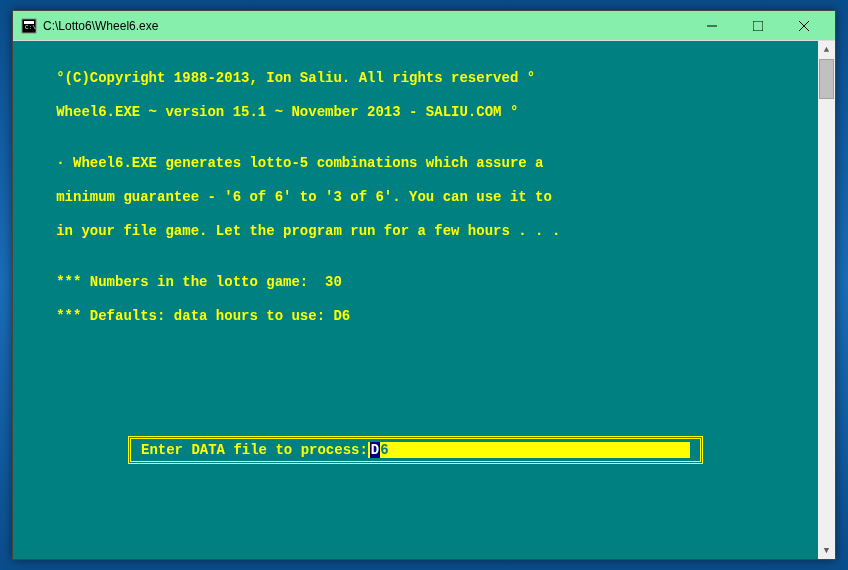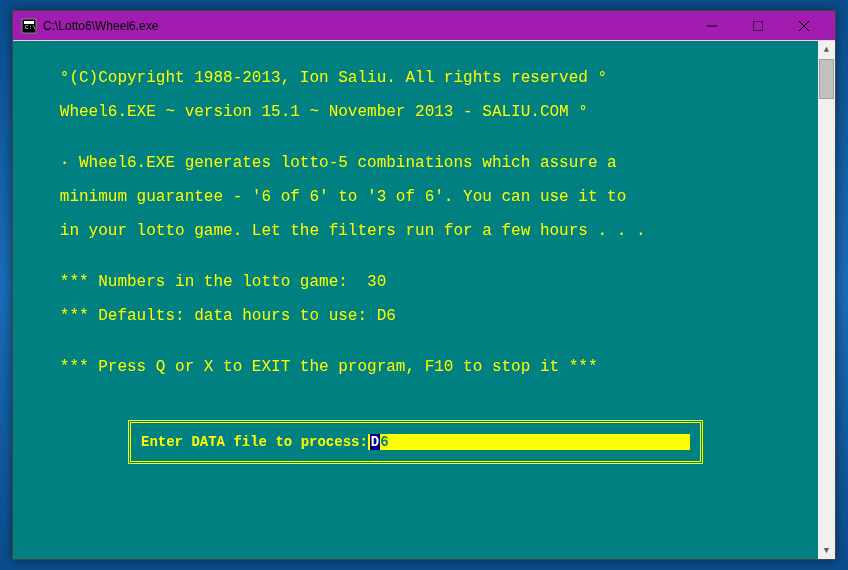--- a/index.html
+++ b/index.html
@@ -16,21 +16,21 @@
       top: 10px;
       left: 12px;
       width: 824px;
       height: 550px;
       background: #fff;
       border: 1px solid #444;
       box-shadow: 0 0 10px rgba(0,0,0,0.5);
     }
     .titlebar {
       height: 30px;
-      background: #a21caf;
+      background: #86efac;
       border-bottom: 1px solid #ddd;
       display: flex;
       align-items: center;
       padding: 0 8px;
     }
     .titlebar-icon {
       width: 16px;
       height: 16px;
       margin-right: 6px;
     }
@@ -88,32 +88,32 @@
       display: flex;
       align-items: center;
       justify-content: center;
       font-size: 9px;
       color: #606060;
     }
     .scrollbar-arrow.up { top: 0; }
     .scrollbar-arrow.down { bottom: 0; }
     .console-text {
       color: #ffff00;
-      font-size: 16px;
+      font-size: 14px;
       line-height: 17px;
       white-space: pre;
-      font-weight: normal;
+      font-weight: bold;
     }
     .input-box {
       position: absolute;
       bottom: 95px;
       left: 115px;
       width: 575px;
       border: 3px double #ffff00;
-      padding: 11px 10px;
+      padding: 3px 10px;
       display: flex;
       align-items: center;
     }
     .input-prompt {
       color: #ffff00;
       font-size: 14px;
       font-weight: bold;
     }
     .input-field-wrap {
       background: #ffff00;
@@ -167,26 +167,25 @@
       </div>
     </div>
   </div>
   <div class="console-area">
     <div class="console-text">
 <div>   °(C)Copyright 1988-2013, Ion Saliu. All rights reserved °</div>
 <div>   Wheel6.EXE ~ version 15.1 ~ November 2013 - SALIU.COM °</div>
 <div></div>
 <div>   · Wheel6.EXE generates lotto-5 combinations which assure a</div>
 <div>   minimum guarantee - '6 of 6' to '3 of 6'. You can use it to</div>
-<div>   in your lotto game. Let the filters run for a few hours . . .</div>
+<div>   in your file game. Let the program run for a few hours . . .</div>
 <div></div>
 <div>   *** Numbers in the lotto game:  30</div>
 <div>   *** Defaults: data hours to use: D6</div>
 <div></div>
-<div>   *** Press Q or X to EXIT the program, F10 to stop it ***</div>
     </div>
     <div class="input-box">
       <span class="input-prompt"> Enter DATA file to process: </span>
       <span class="input-field-wrap">
           <span class="input-cursor">D</span>
           <span class="input-rest">6</span>
         </span>
     </div>
     <div class="scrollbar">
       <div class="scrollbar-arrow up">▲</div>

